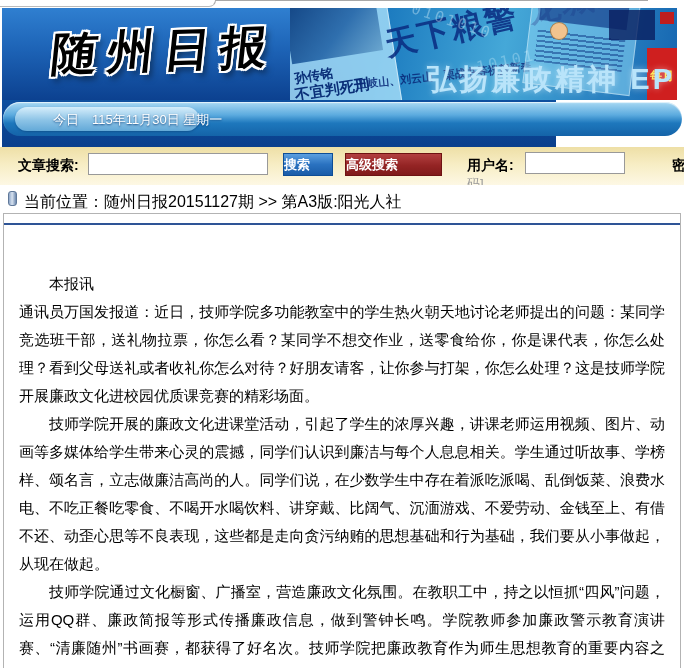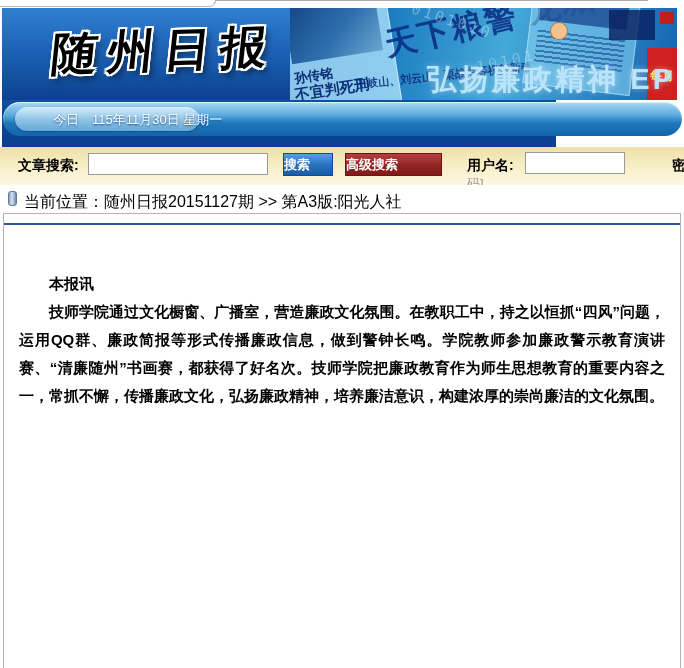--- a/index.html
+++ b/index.html
@@ -97,21 +97,21 @@
 
   
   .article-box { position:absolute; top:213px; left:3px; width:678px; height:460px;
                  border:1px solid #b3b3b3; border-bottom:none; background:#fff; }
   .article-title { margin-top:19px; text-align:center; font-size:21px; font-weight:bold; color:#000;
                    letter-spacing:1px; }
   .title-rule { margin-top:9px; border-bottom:2px solid #2e5496; width:100%; }
   .article-body { margin-top:45px; padding:0 15px; font-size:15px; line-height:28px; color:#000;
                   text-align:justify; }
   .article-body p { margin:0; }
-  .indent { text-indent:2em;font-weight:bold; }
+  .indent { text-indent:2em; }
 </style>
 </head>
 <body>
 
 <div id="page">
 
   <div class="chrome-line"></div>
   <div class="chrome-tab"></div>
 
   <div class="banner">
@@ -160,17 +160,19 @@
     <div class="crumb-icon"></div>
     <div class="crumb-text">
       <span>当前位置：</span><span class="link">随州日报20151127期</span><span> &gt;&gt; </span><span class="link">第A3版:阳光人社</span>
     </div>
   </div>
 
   <div class="article-box">
     <div class="title-rule"></div>
     <div class="article-body">
       <p class="indent">本报讯</p>
+      <p>通讯员万国发报道：近日，技师学院多功能教室中的学生热火朝天地讨论老师提出的问题：某同学竞选班干部，送礼物拉票，你怎么看？某同学不想交作业，送零食给你，你是课代表，你怎么处理？看到父母送礼或者收礼你怎么对待？好朋友请客，让你参与打架，你怎么处理？这是技师学院开展廉政文化进校园优质课竞赛的精彩场面。</p>
+      <p class="indent">技师学院开展的廉政文化进课堂活动，引起了学生的浓厚兴趣，讲课老师运用视频、图片、动画等多媒体给学生带来心灵的震撼，同学们认识到廉洁与每个人息息相关。学生通过听故事、学榜样、颂名言，立志做廉洁高尚的人。同学们说，在少数学生中存在着派吃派喝、乱倒饭菜、浪费水电、不吃正餐吃零食、不喝开水喝饮料、讲穿戴、比阔气、沉湎游戏、不爱劳动、金钱至上、有借不还、动歪心思等不良表现，这些都是走向贪污纳贿的思想基础和行为基础，我们要从小事做起，从现在做起。</p>
       <p class="indent">技师学院通过文化橱窗、广播室，营造廉政文化氛围。在教职工中，持之以恒抓“四风”问题，运用QQ群、廉政简报等形式传播廉政信息，做到警钟长鸣。学院教师参加廉政警示教育演讲赛、“清廉随州”书画赛，都获得了好名次。技师学院把廉政教育作为师生思想教育的重要内容之一，常抓不懈，传播廉政文化，弘扬廉政精神，培养廉洁意识，构建浓厚的崇尚廉洁的文化氛围。</p>
     </div>
   </div>
 
 </div>
 
 </body></html>

